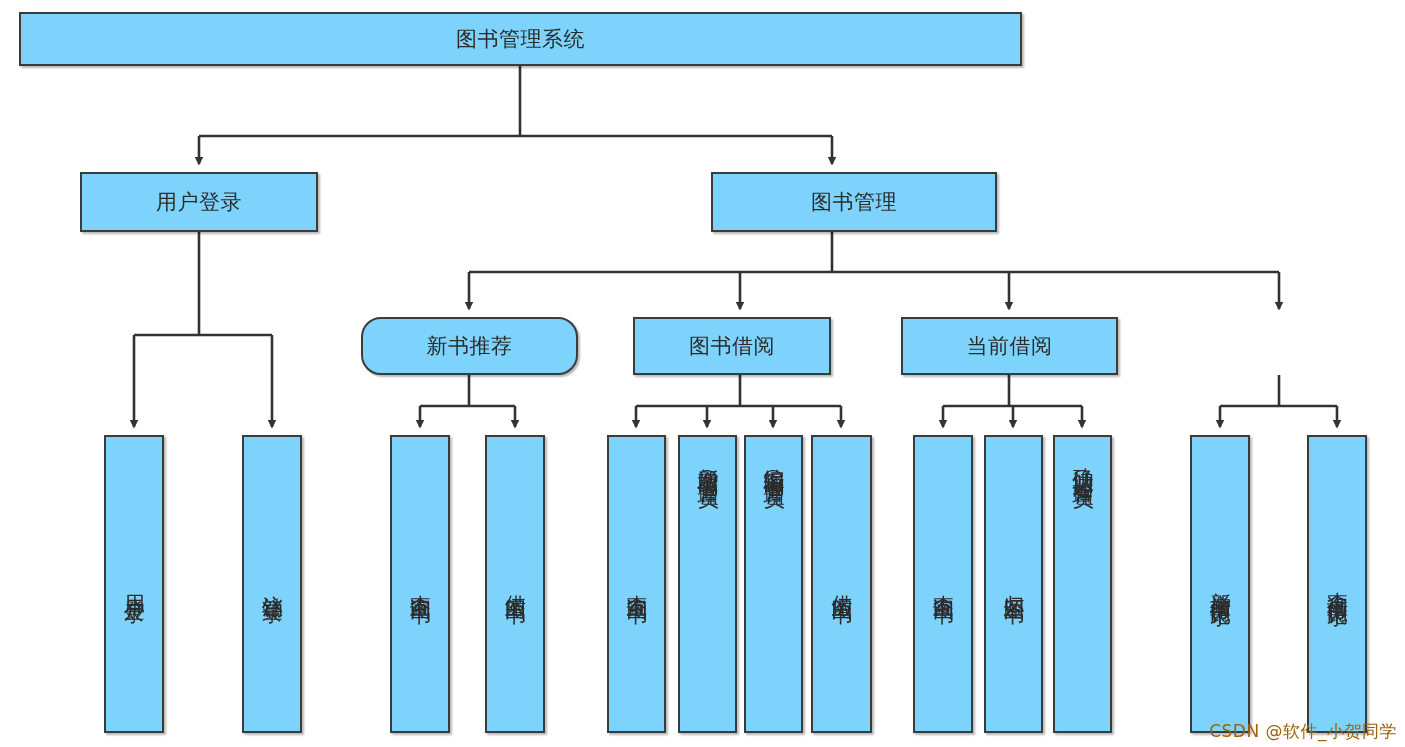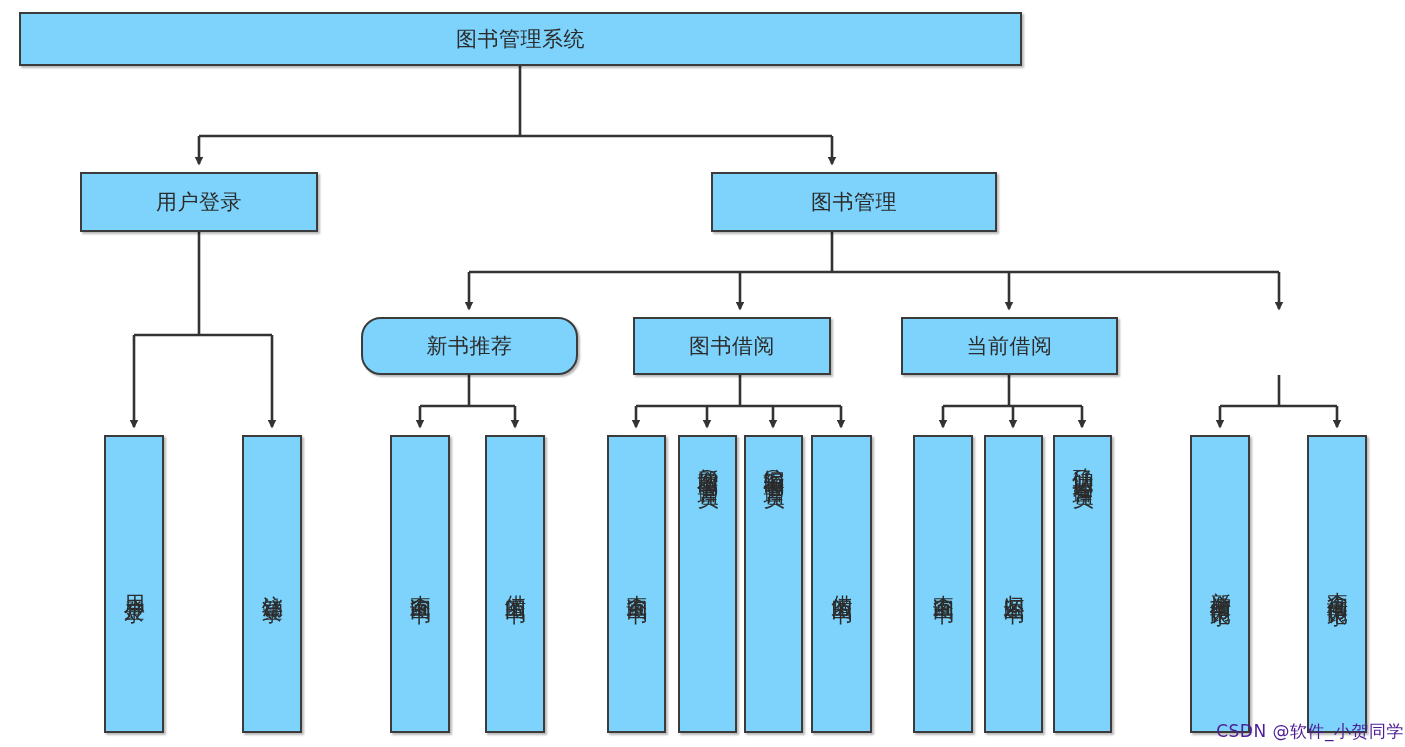--- a/index.html
+++ b/index.html
@@ -57,23 +57,23 @@
     font-size: 21px;
     white-space: nowrap;
   }
   
   .node.vertical.centered {
     align-items: center;
     padding-top: 0;
   }
   #watermark {
     position: absolute;
-    right: 1px;
+    right: 8px;
     bottom: 4px;
-    color: #4c1d95;
+    color: #a16207;
     font-size: 17px;
     letter-spacing: 0.5px;
     z-index: 6;
     white-space: nowrap;
     pointer-events: none;
   }
 </style>
 </head>
 <body>
 

